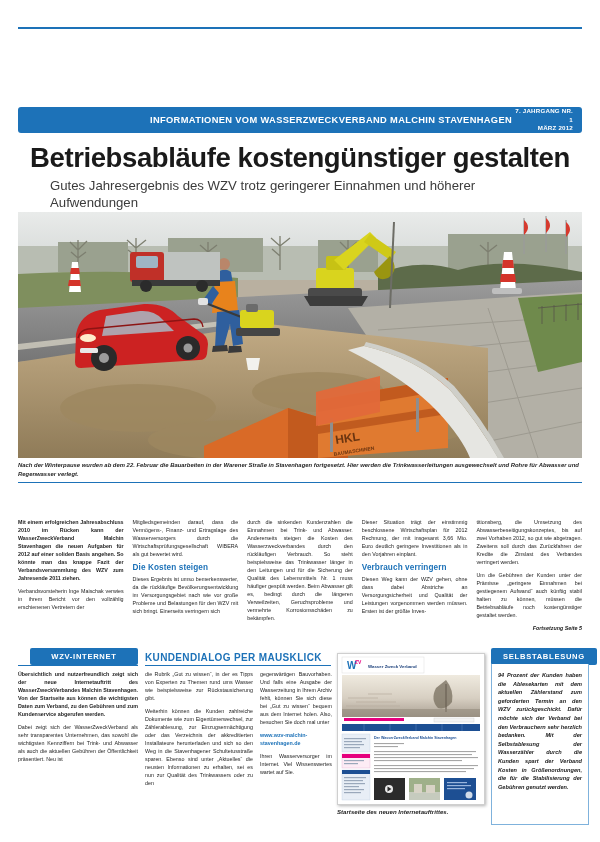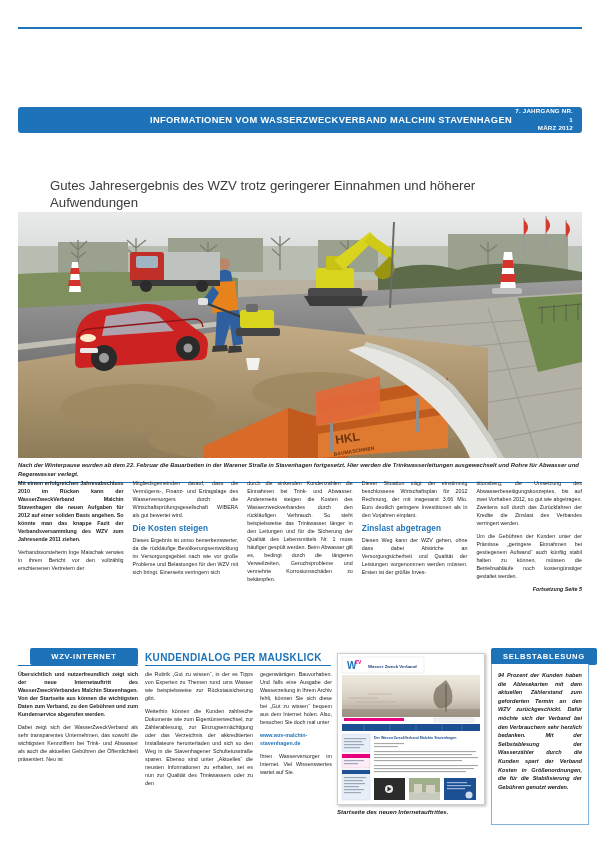--- a/index.html
+++ b/index.html
@@ -68,21 +68,21 @@
     font-size:5.9px; line-height:8.6px; font-weight:bold; font-style:italic;
     color:#1e1e1e;
   }
   .caption-rule {
     position:absolute; left:18px; top:482px; width:564px; height:1px;
     background:#1d72b8;
   }
 
   
   .cols {
-    position:absolute; left:18px; top:479px; width:564px; height:142px;
+    position:absolute; left:18px; top:518px; width:564px; height:142px;
     display:flex; gap:9px;
   }
   .col { width:108px; }
   .col p {
     font-size:5.35px; line-height:8.0px; color:#242424;
     text-align:justify; margin-bottom:5px;
   }
   .col p.lead { font-weight:bold; }
   .col h3 {
     font-size:8.2px; color:#1d72b8; font-weight:bold;
@@ -149,20 +149,21 @@
 
 
   <div class="bluebar">
     <div class="bluebar-text">INFORMATIONEN VOM WASSERZWECKVERBAND MALCHIN STAVENHAGEN</div>
     <div class="bluebar-issue">
       <div>7. JAHRGANG NR. 1</div>
       <div>MÄRZ 2012</div>
     </div>
   </div>
 
+  <h1 class="headline">Betriebsabläufe kostengünstiger gestalten</h1>
   <div class="subhead">Gutes Jahresergebnis des WZV trotz geringerer Einnahmen und höherer Aufwendungen</div>
 
   <div class="photo">
     <svg width="564" height="246" viewBox="0 0 564 246" xmlns="http://www.w3.org/2000/svg">
       <defs>
         <linearGradient id="sky" x1="0" y1="0" x2="0" y2="1">
           <stop offset="0%" stop-color="#e9ebea"></stop>
           <stop offset="100%" stop-color="#d2d6d4"></stop>
         </linearGradient>
         <linearGradient id="dirt" x1="0" y1="0" x2="0" y2="1">
@@ -343,21 +344,21 @@
       <h3>Die Kosten steigen</h3>
       <p>Dieses Ergebnis ist umso bemerkenswerter, da die rückläufige Bevölkerungsentwicklung im Versorgungsgebiet nach wie vor große Probleme und Belastungen für den WZV mit sich bringt. Einerseits verringern sich</p>
     </div>
 
     <div class="col">
       <p>durch die sinkenden Kundenzahlen die Einnahmen bei Trink- und Abwasser. Andererseits steigen die Kosten des Wasserzweckverbandes durch den rückläufigen Verbrauch. So steht beispielsweise das Trinkwasser länger in den Leitungen und für die Sicherung der Qualität des Lebensmittels Nr. 1 muss häufiger gespült werden. Beim Abwasser gilt es, bedingt durch die längeren Verweilzeiten, Geruchsprobleme und vermehrte Korrosionsschäden zu bekämpfen.</p>
     </div>
 
     <div class="col">
       <p>Dieser Situation trägt der einstimmig beschlossene Wirtschaftsplan für 2012 Rechnung, der mit insgesamt 3,66 Mio. Euro deutlich geringere Investitionen als in den Vorjahren einplant.</p>
-      <h3>Zinslast abgetragen</h3>
+      <h3>Verbrauch verringern</h3>
       <p>Diesen Weg kann der WZV gehen, ohne dass dabei Abstriche an Versorgungsicherheit und Qualität der Leistungen vorgenommen werden müssen. Ersten ist der größte Inves-</p>
     </div>
 
     <div class="col">
       <p>titionsberg, die Umsetzung des Abwasserbeseitigungskonzeptes, bis auf zwei Vorhaben 2012, so gut wie abgetragen. Zweitens soll durch das Zurückfahren der Kredite die Zinslast des Verbandes verringert werden.</p>
       <p>Um die Gebühren der Kunden unter der Prämisse „geringere Einnahmen bei gestiegenem Aufwand“ auch künftig stabil halten zu können, müssen die Betriebsabläufe noch kostengünstiger gestaltet werden.</p>
       <p class="cont">Fortsetzung Seite 5</p>
     </div>
   </div>
 

